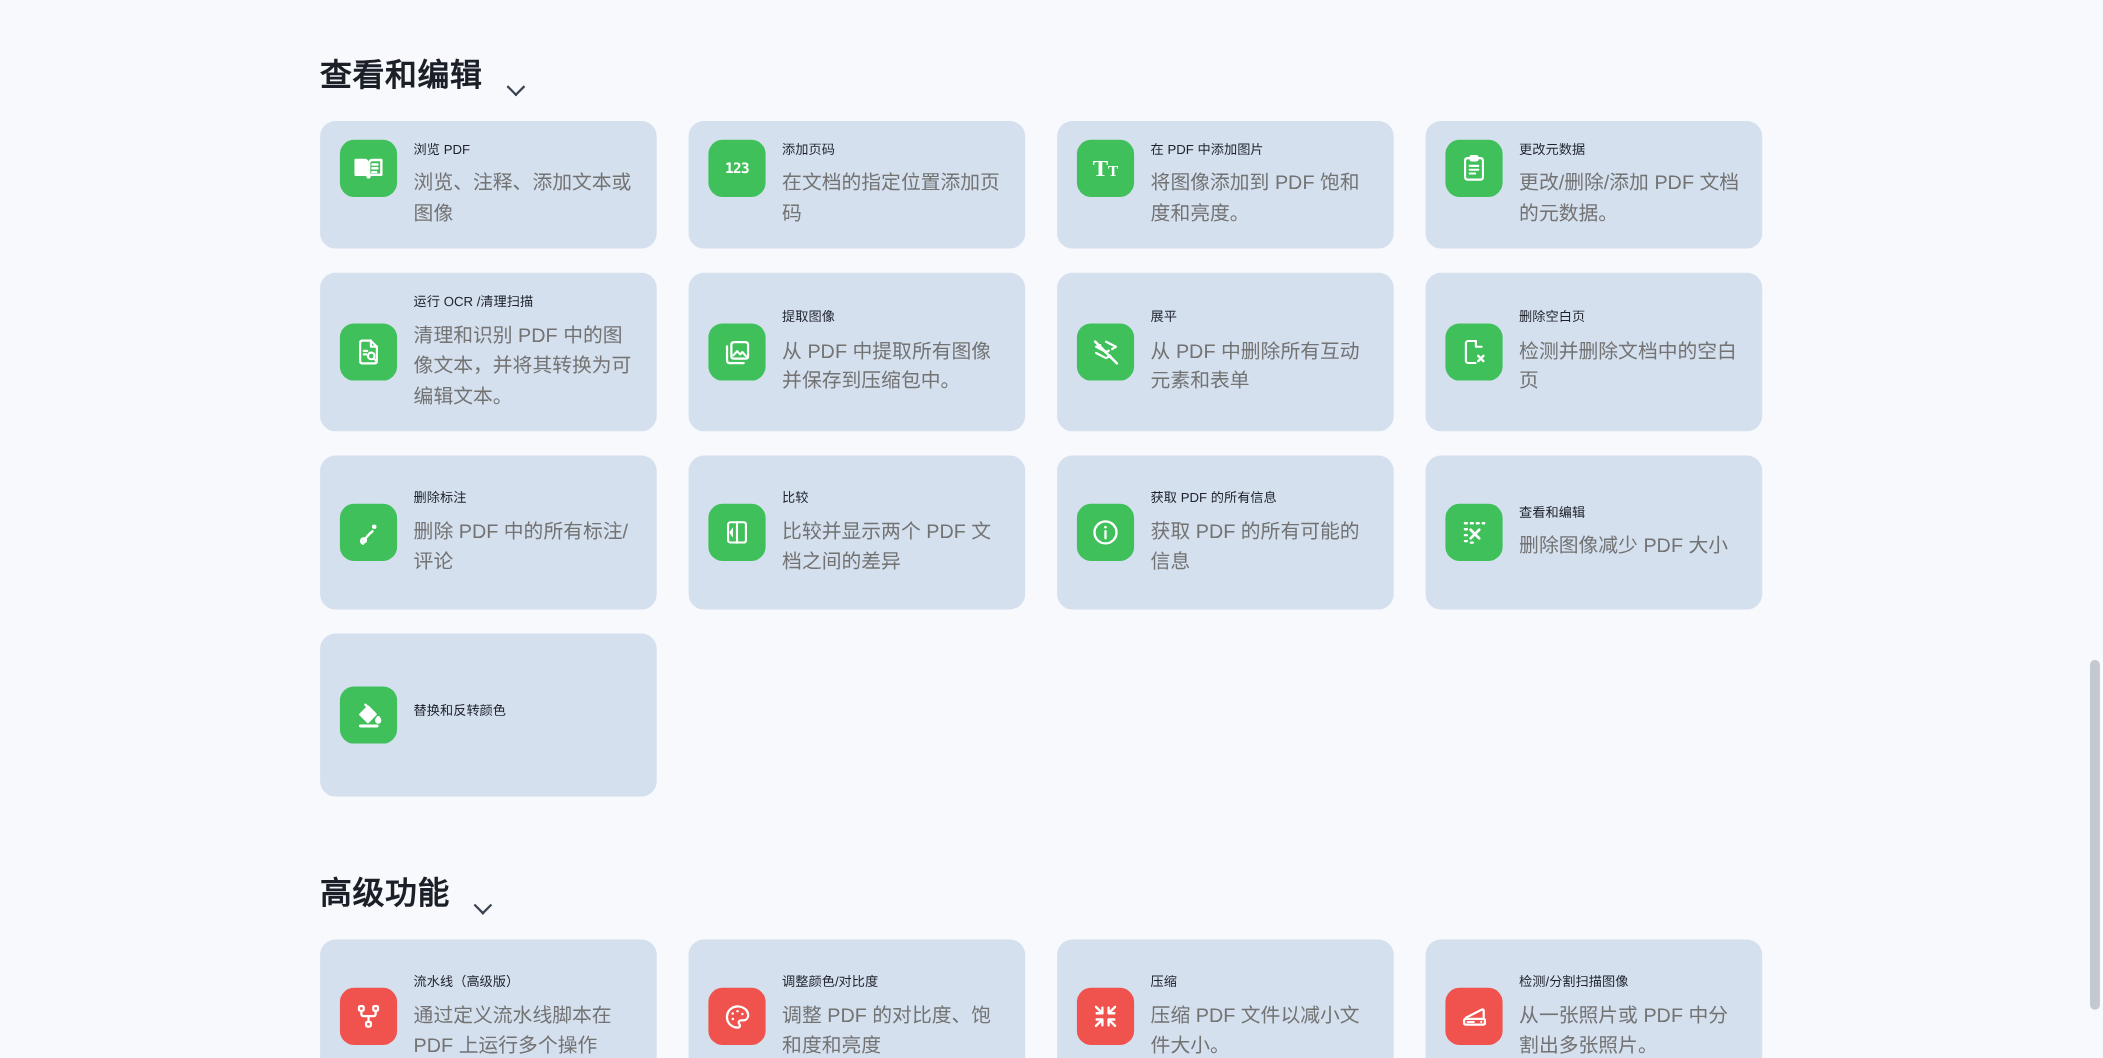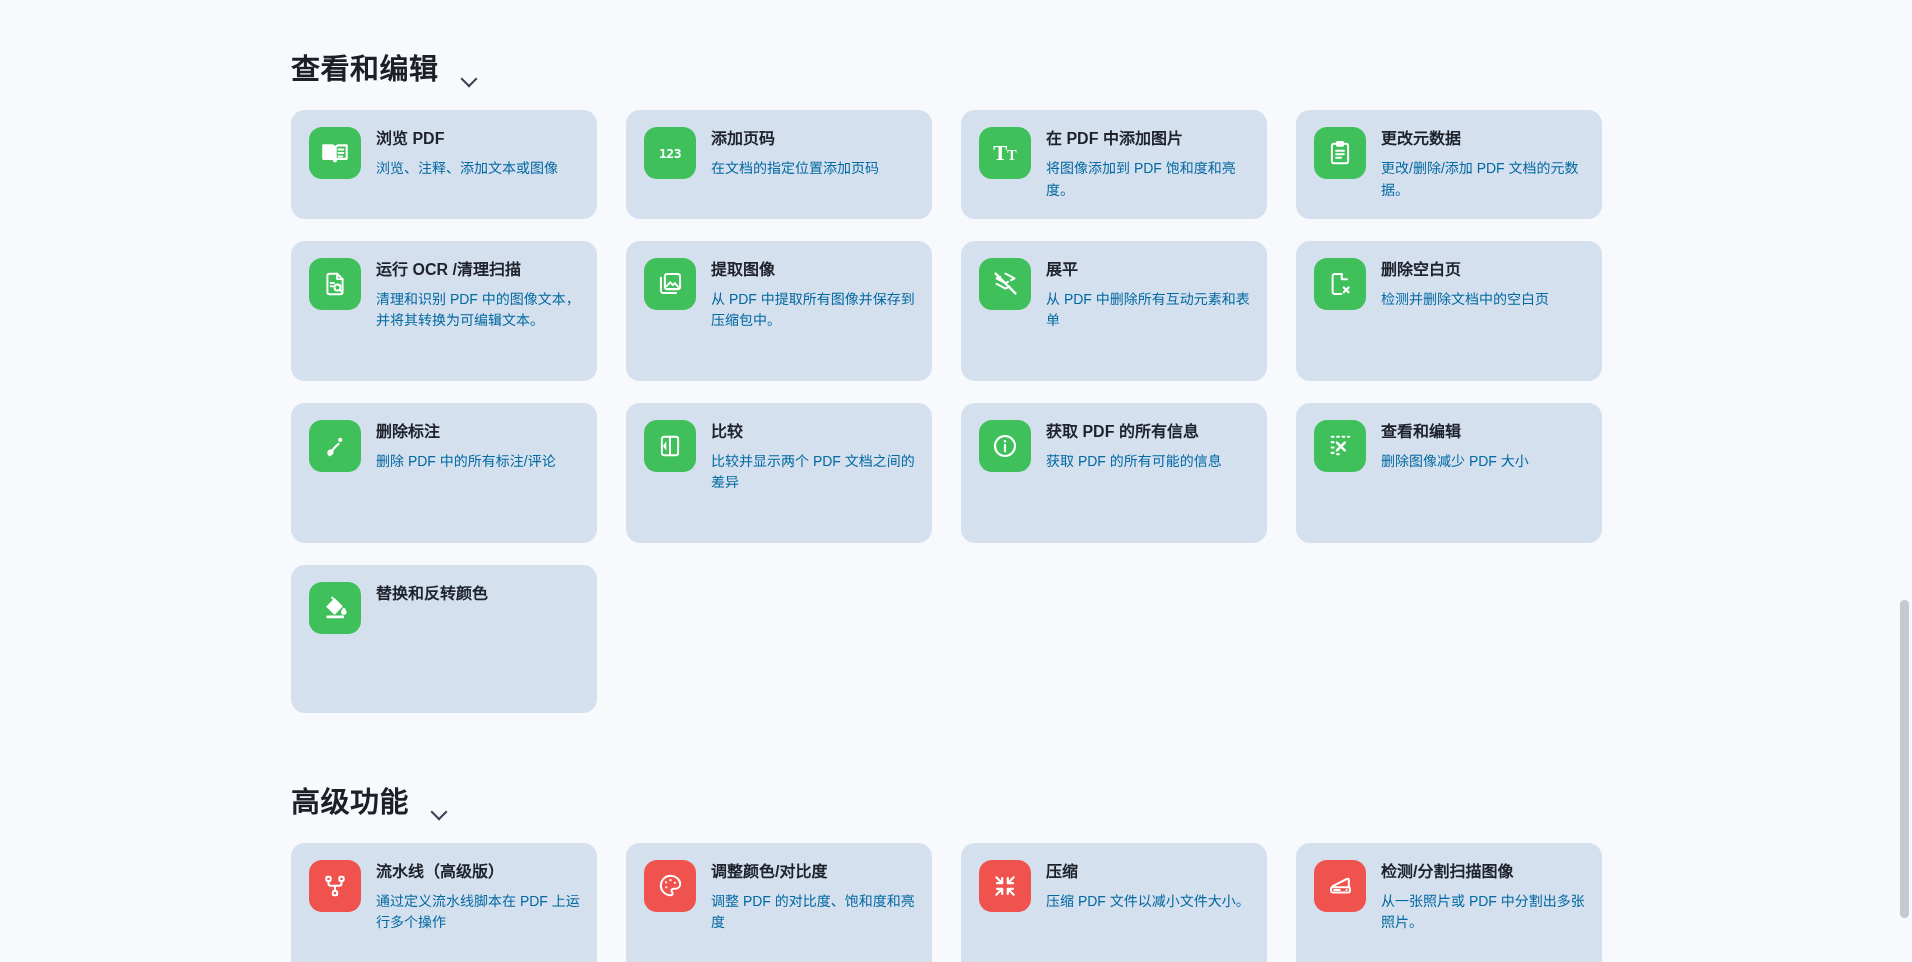--- a/index.html
+++ b/index.html
@@ -69,46 +69,46 @@
   .card {
     background: #d5e0ef;
     border-radius: 14px;
     padding: 17px 17px 17px 18px;
     display: flex;
     align-items: flex-start;
     gap: 15px;
     cursor: pointer;
     min-height: 108px;
   }
-  .card.tall { min-height: 140px; }
+  .card.tall { min-height: 140px; align-items: center; }
 
   .icon-tile {
     width: 52px; height: 52px;
     border-radius: 13px;
     flex: 0 0 52px;
     display: flex;
     align-items: center;
     justify-content: center;
     background: #3fc05a;
   }
   .icon-tile.red { background: #f0524d; }
   .icon-tile svg { display: block; }
 
   .card-text { padding-top: 2px; min-width: 0; }
   .card-title {
-    font-size: 16px;
+    font-size: 12px;
     color: #1e222b;
     line-height: 1.2;
     margin-bottom: 10px;
-    font-weight: 700;
+    font-weight: 400;
     white-space: nowrap;
   }
   .card-desc {
-    font-size: 14px;
-    color: #0369a1;
+    font-size: 18px;
+    color: #737373;
     line-height: 1.55;
   }
   .spacer-46 { height: 46px; }
   .spacer-26 { height: 26px; }
 
   
   #scrollbar {
     position: absolute;
     top: 0; right: 0;
     width: 15px; height: 962px;

